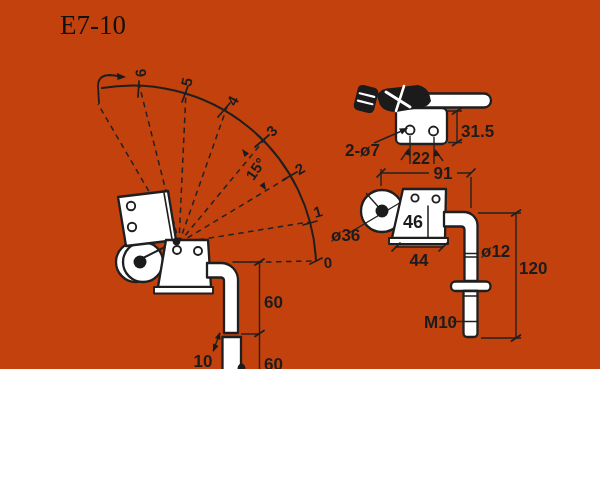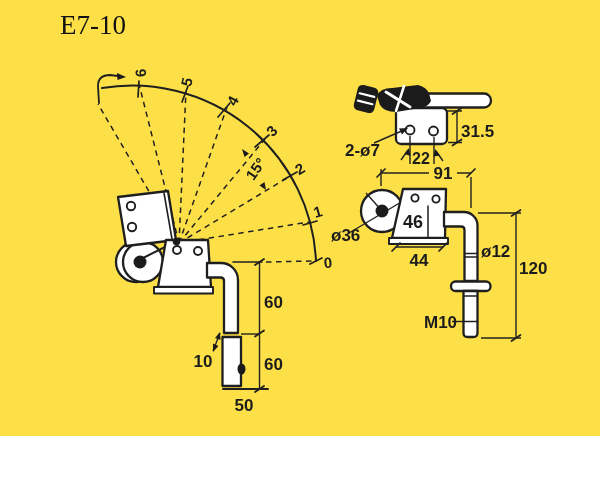--- a/index.html
+++ b/index.html
@@ -1,16 +1,16 @@
 <!DOCTYPE html>
 <html><head>
 <meta charset="utf-8">
 <style>
   html,body{margin:0;padding:0;background:#ffffff;}
-  .stage{position:relative;width:600px;height:436px;background:#fde047;overflow:hidden;}
+  .stage{position:relative;width:600px;height:369px;background:#c2410c;overflow:hidden;}
   svg{position:absolute;left:0;top:0;}
   svg text{font-family:"Liberation Sans",sans-serif;font-weight:bold;fill:#1c1c1c;}
   .title-text{font-family:"Liberation Serif",serif;font-weight:normal;font-size:27px;fill:#111111;}
   .dim{font-size:17px;}
   .dim-s{font-size:16px;}
   .dim-l{font-size:18px;}
   .fan-num{font-size:15px;}
   .part{fill:#ffffff;stroke:#1f1f1f;stroke-width:2.3;stroke-linejoin:round;stroke-linecap:round;}
   .part-thin{fill:#ffffff;stroke:#1f1f1f;stroke-width:1.9;stroke-linejoin:round;}
   .ink{stroke:#1f1f1f;fill:none;stroke-linecap:round;}

